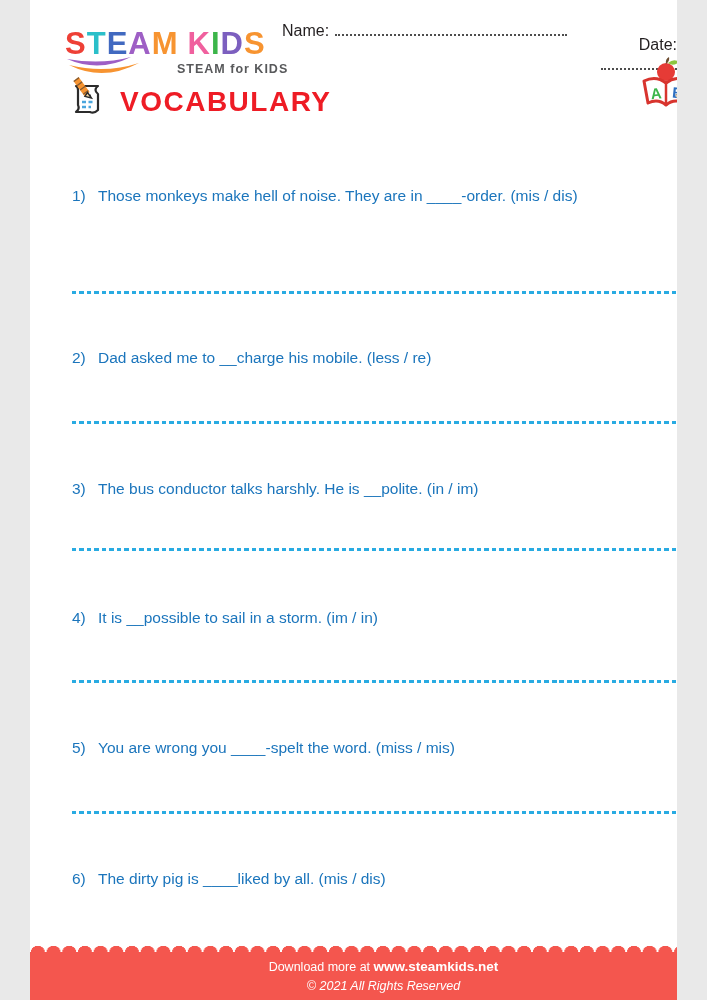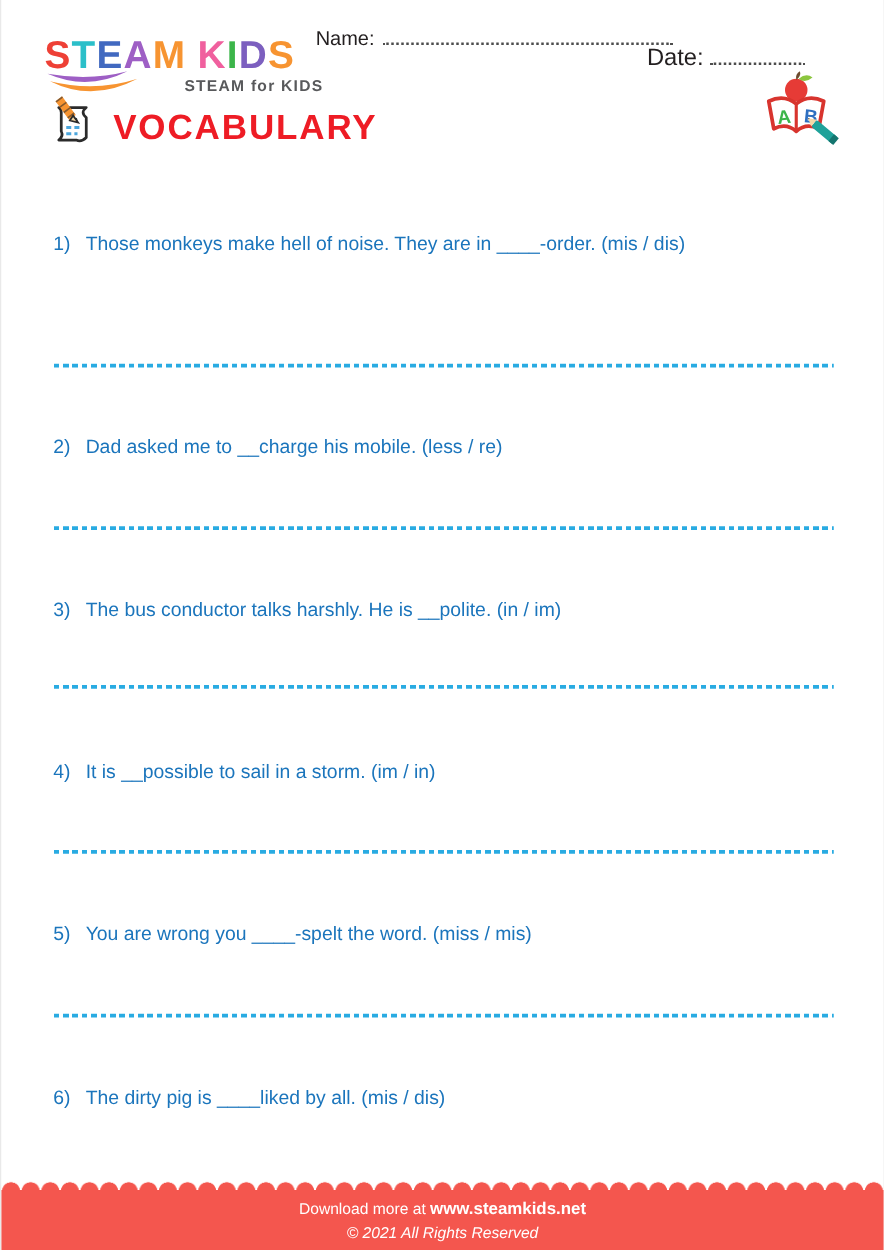--- a/index.html
+++ b/index.html
@@ -1,31 +1,31 @@
 <!DOCTYPE html>
 <html><head>
 <meta charset="utf-8">
 <style>
   html,body{margin:0;padding:0;background:#e9e9e9;}
   .page{
-    position:relative;width:706px;height:1000px;margin:0 auto;
+    position:relative;width:647px;height:1000px;margin:0 auto;
     background:#ffffff;overflow:hidden;
     font-family:"Liberation Sans", sans-serif;
   }
   
   .logo{position:absolute;left:35px;top:28px;width:210px;}
   .logo-word{font-weight:bold;font-size:31px;letter-spacing:1px;line-height:1;white-space:nowrap;}
   .logo-word span{display:inline-block;}
   .lc0{color:#ee4036;} .lc1{color:#2bbfc9;} .lc2{color:#4169c0;} .lc3{color:#9e5fc5;}
   .lc4{color:#f79431;margin-right:9px;} .lc5{color:#f0609e;} .lc6{color:#3cb54a;}
   .lc7{color:#7c5fbf;} .lc8{color:#f79431;}
   .logo-swoosh{position:absolute;left:0;top:28px;}
   .logo-sub{position:absolute;left:92px;top:34px;font-size:12.5px;font-weight:bold;color:#58595b;letter-spacing:1px;white-space:nowrap;margin-left:20px;}
   .name-field{position:absolute;left:252px;top:20px;font-size:16px;color:#231f20;}
-  .date-field{position:absolute;left:517px;top:36px;font-size:19px;color:#231f20;}
+  .date-field{position:absolute;left:539px;top:36px;font-size:16px;color:#231f20;text-align:right;}
   .dotline{display:inline-block;border-bottom:2px dotted #4d4d4d;height:14px;vertical-align:baseline;}
   .name-line{width:232px;margin-left:6px;}
   .date-line{width:76px;margin-left:5px;}
   
   .title-row{position:absolute;left:38px;top:76px;display:flex;align-items:flex-end;}
   .title-icon{margin-right:10px;}
   .page-title{color:#ee1c25;font-size:28px;font-weight:bold;letter-spacing:1.5px;}
   .ab-book{position:absolute;left:606px;top:56px;}
   
   .instructions{

